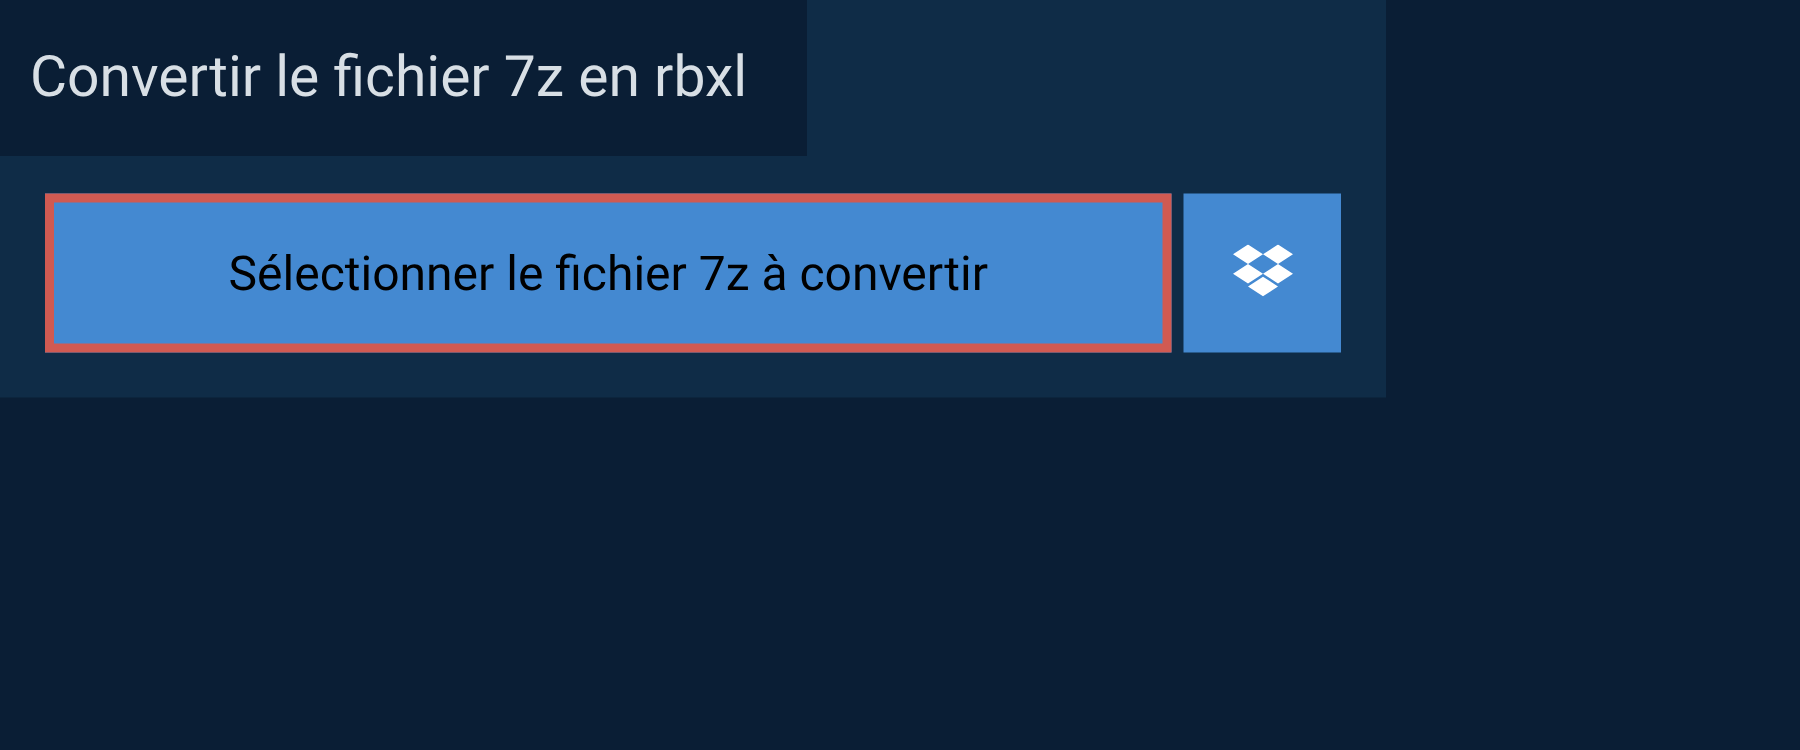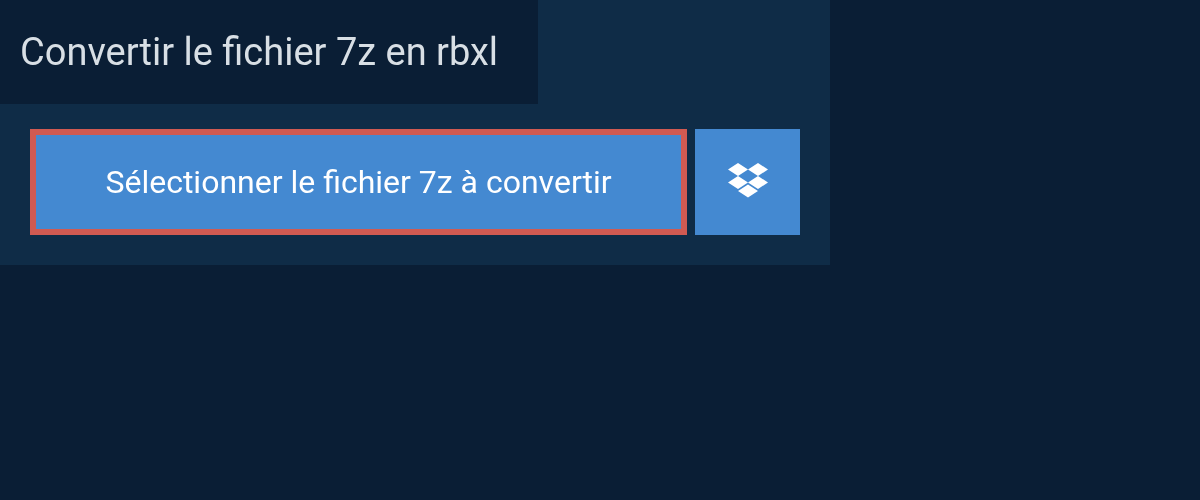--- a/index.html
+++ b/index.html
@@ -9,40 +9,40 @@
     }
     body {
       width: 1200px;
       height: 500px;
       background-color: #0a1e35;
       font-family: -apple-system, BlinkMacSystemFont, "Segoe UI", Roboto, Helvetica, Arial, sans-serif;
       overflow: hidden;
     }
     .container {
       background-color: #0f2c47;
-      width: 830px;
+      width: 924px;
       padding: 0 0 30px 0;
     }
     .title-tab {
       background-color: #0a1e35;
       display: inline-block;
       padding: 30px 40px 30px 20px;
       color: #d8dfe5;
       font-size: 38px;
       font-weight: 400;
     }
     .button-row {
       display: flex;
       padding: 25px 30px 0 30px;
       gap: 8px;
     }
     .select-button {
       background-color: #4489d1;
       border: 6px solid #d05a52;
-      color: #ffffff;
+      color: #000000;
       font-size: 32px;
       font-weight: 400;
       padding: 28px 36px;
       text-align: center;
       cursor: pointer;
       flex: 1;
     }
     .dropbox-button {
       background-color: #4489d1;
       width: 105px;

